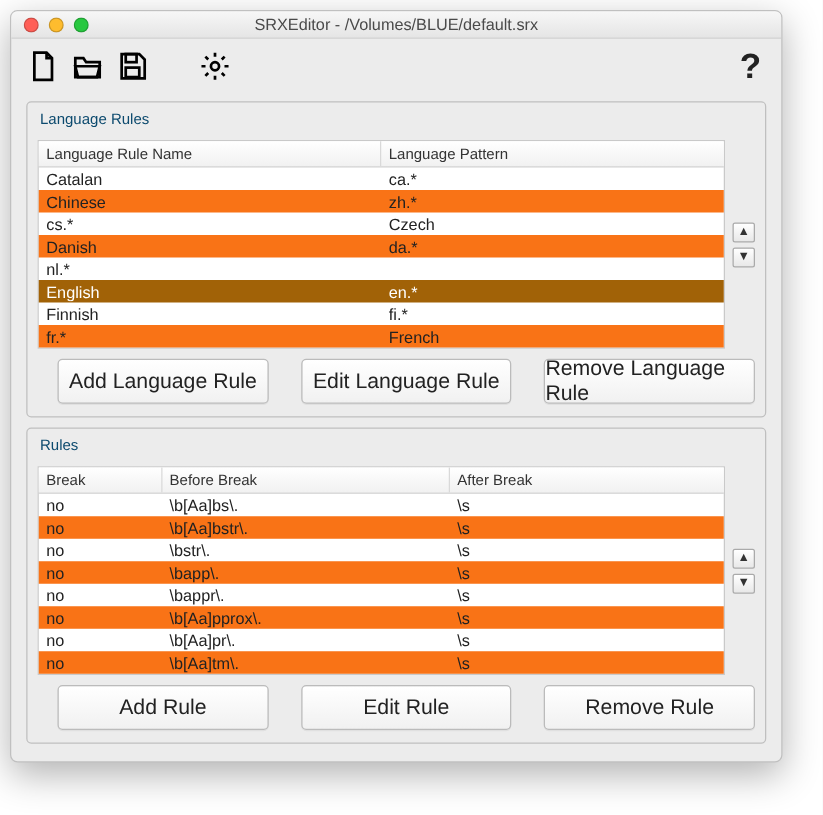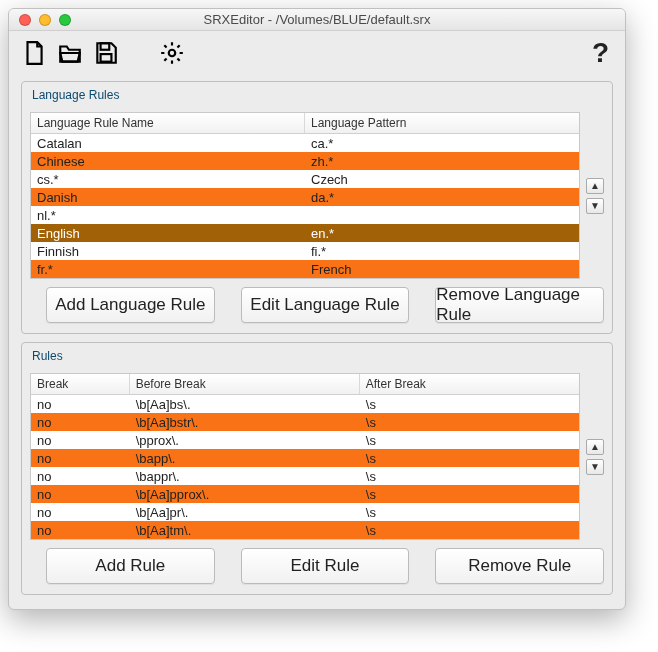--- a/index.html
+++ b/index.html
@@ -159,21 +159,21 @@
                   <div class="td cBefore">\b[Aa]bs\.</div>
                   <div class="td cAfter">\s</div>
                 </div>
                 <div class="tr alt">
                   <div class="td cBreak">no</div>
                   <div class="td cBefore">\b[Aa]bstr\.</div>
                   <div class="td cAfter">\s</div>
                 </div>
                 <div class="tr">
                   <div class="td cBreak">no</div>
-                  <div class="td cBefore">\pprox\.</div>
+                  <div class="td cBefore">\bstr\.</div>
                   <div class="td cAfter">\s</div>
                 </div>
                 <div class="tr alt">
                   <div class="td cBreak">no</div>
                   <div class="td cBefore">\bapp\.</div>
                   <div class="td cAfter">\s</div>
                 </div>
                 <div class="tr">
                   <div class="td cBreak">no</div>
                   <div class="td cBefore">\bappr\.</div>

